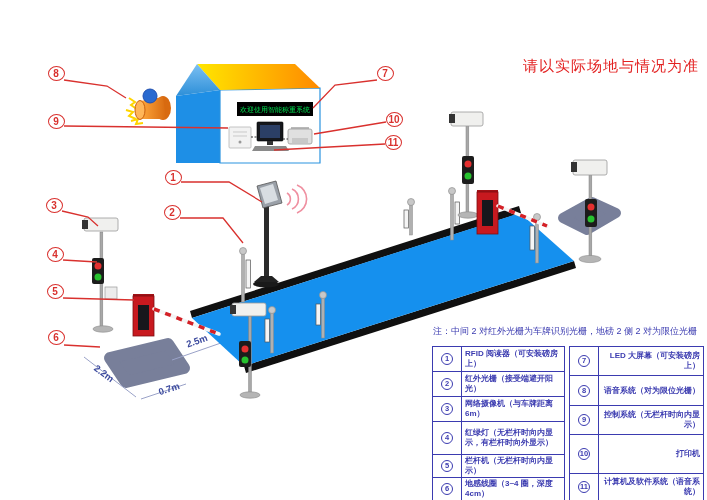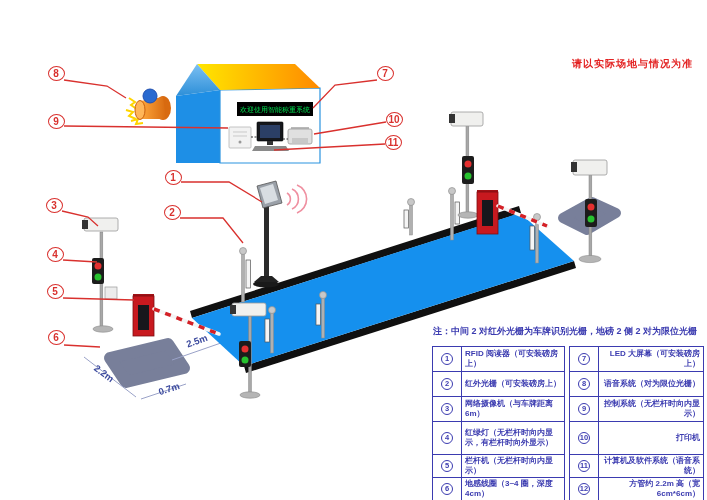--- a/index.html
+++ b/index.html
@@ -6,30 +6,30 @@
   .stage{
     position:relative;width:707px;height:500px;background:#ffffff;overflow:hidden;
     font-family:"Liberation Sans","DejaVu Sans",sans-serif;
   }
   .scene{position:absolute;left:0;top:0;}
   .title{
     position:absolute;top:16px;right:14px;font-size:27px;font-weight:bold;
     color:#151515;letter-spacing:1.5px;white-space:nowrap;
   }
   .subtitle{
-    position:absolute;top:57px;right:14px;font-size:10px;font-weight:bold;
+    position:absolute;top:57px;right:8px;font-size:15px;font-weight:normal;
     color:#e32222;letter-spacing:1px;white-space:nowrap;
   }
   .badge{
     position:absolute;width:17px;height:15px;border:1.6px solid #d9312e;border-radius:50%;
     color:#d9312e;font-size:10px;font-weight:bold;display:flex;align-items:center;
     justify-content:center;background:rgba(255,255,255,.0);box-sizing:border-box;line-height:1;
   }
   .note{
-    position:absolute;left:433px;top:325px;width:268px;font-size:9px;font-weight:bold;
+    position:absolute;left:433px;top:325px;width:268px;font-size:9px;font-weight:normal;
     color:#3b3bb0;white-space:nowrap;
   }
   .legend{position:absolute;left:432px;top:346px;display:flex;gap:4px;}
   table.lg{border-collapse:collapse;}
   table.lg td{
     border:1.5px solid #3b3bb0;color:#3b3bb0;font-size:8px;font-weight:bold;
     padding:1px 3px;vertical-align:middle;line-height:1.25;
   }
   td.numcell{text-align:center;width:22px;}
   td.desc1{width:96px;}
@@ -264,21 +264,21 @@
   <div class="note">注：中间 2 对红外光栅为车牌识别光栅，地磅 2 侧 2 对为限位光栅</div>
   <div class="legend">
     <table class="lg">
       <tbody>
           <tr class="r1">
         <td class="numcell"><span class="circ">1</span></td>
         <td class="desc1">RFID 阅读器（可安装磅房上）</td>
       </tr>
       <tr class="r2">
         <td class="numcell"><span class="circ">2</span></td>
-        <td class="desc1">红外光栅（可安装磅房上）</td>
+        <td class="desc1">红外光栅（接受端避开阳光）</td>
       </tr>
       <tr class="r3">
         <td class="numcell"><span class="circ">3</span></td>
         <td class="desc1">网络摄像机（与车牌距离 6m）</td>
       </tr>
       <tr class="r4">
         <td class="numcell"><span class="circ">4</span></td>
         <td class="desc1">红绿灯（无栏杆时向内显示，有栏杆时向外显示）</td>
       </tr>
       <tr class="r5">
@@ -306,21 +306,17 @@
         <td class="desc2">控制系统（无栏杆时向内显示）</td>
       </tr>
       <tr class="r4">
         <td class="numcell"><span class="circ">10</span></td>
         <td class="desc2">打印机</td>
       </tr>
       <tr class="r5">
         <td class="numcell"><span class="circ">11</span></td>
         <td class="desc2">计算机及软件系统（语音系统）</td>
       </tr>
-      <tr class="r6">
-        <td class="numcell"><span class="circ">12</span></td>
-        <td class="desc2">方管约 2.2m 高（宽 6cm*6cm）</td>
-      </tr>
     </tbody>
       </table>
   </div>
 
 </div>
 
 </body></html>

